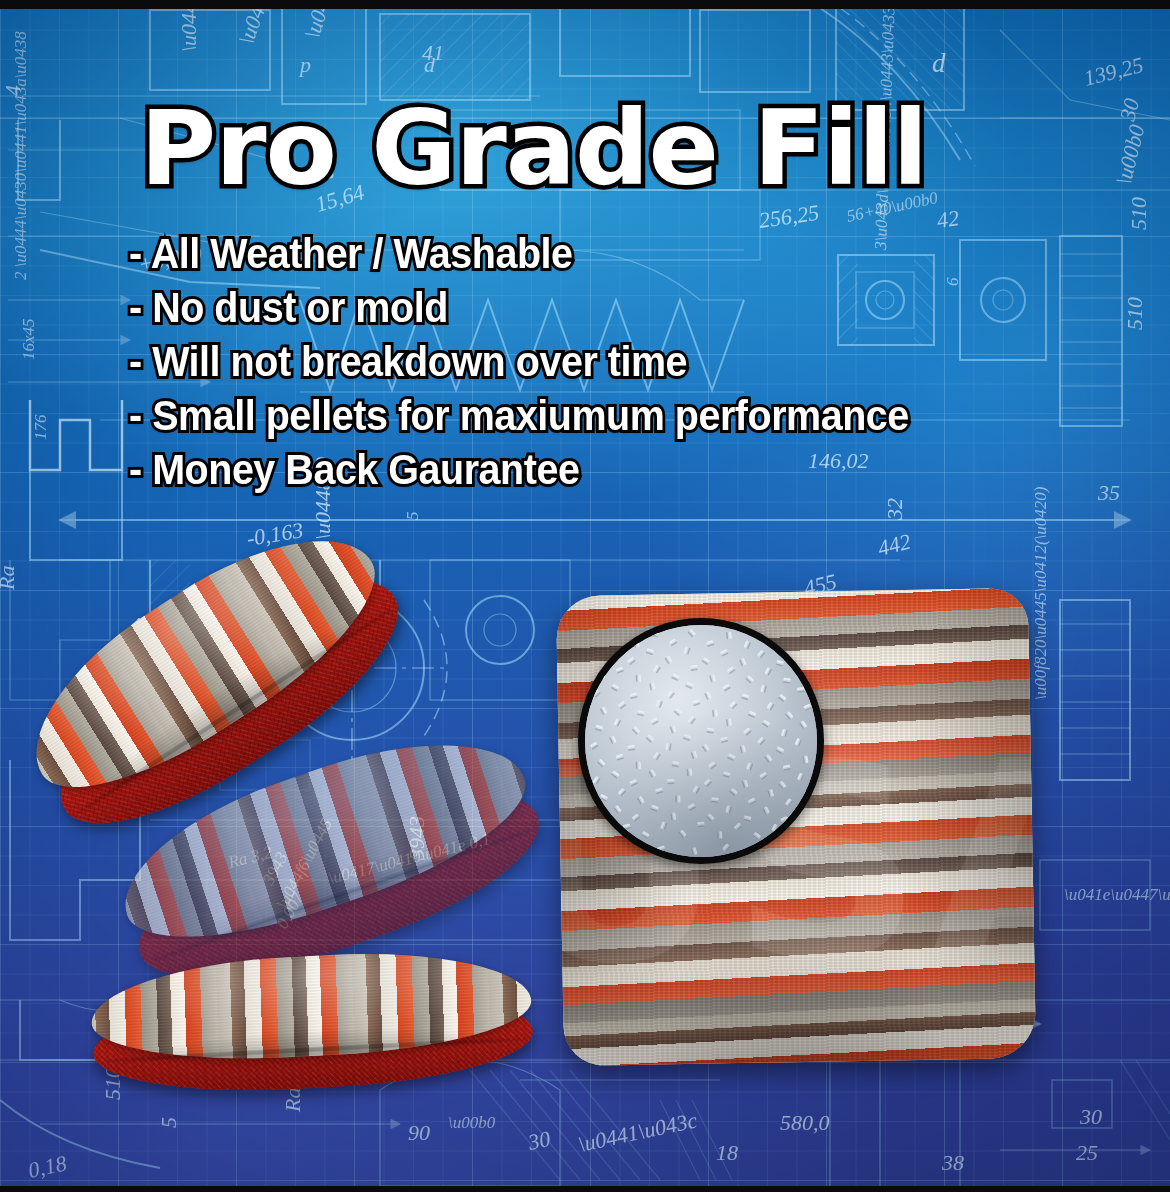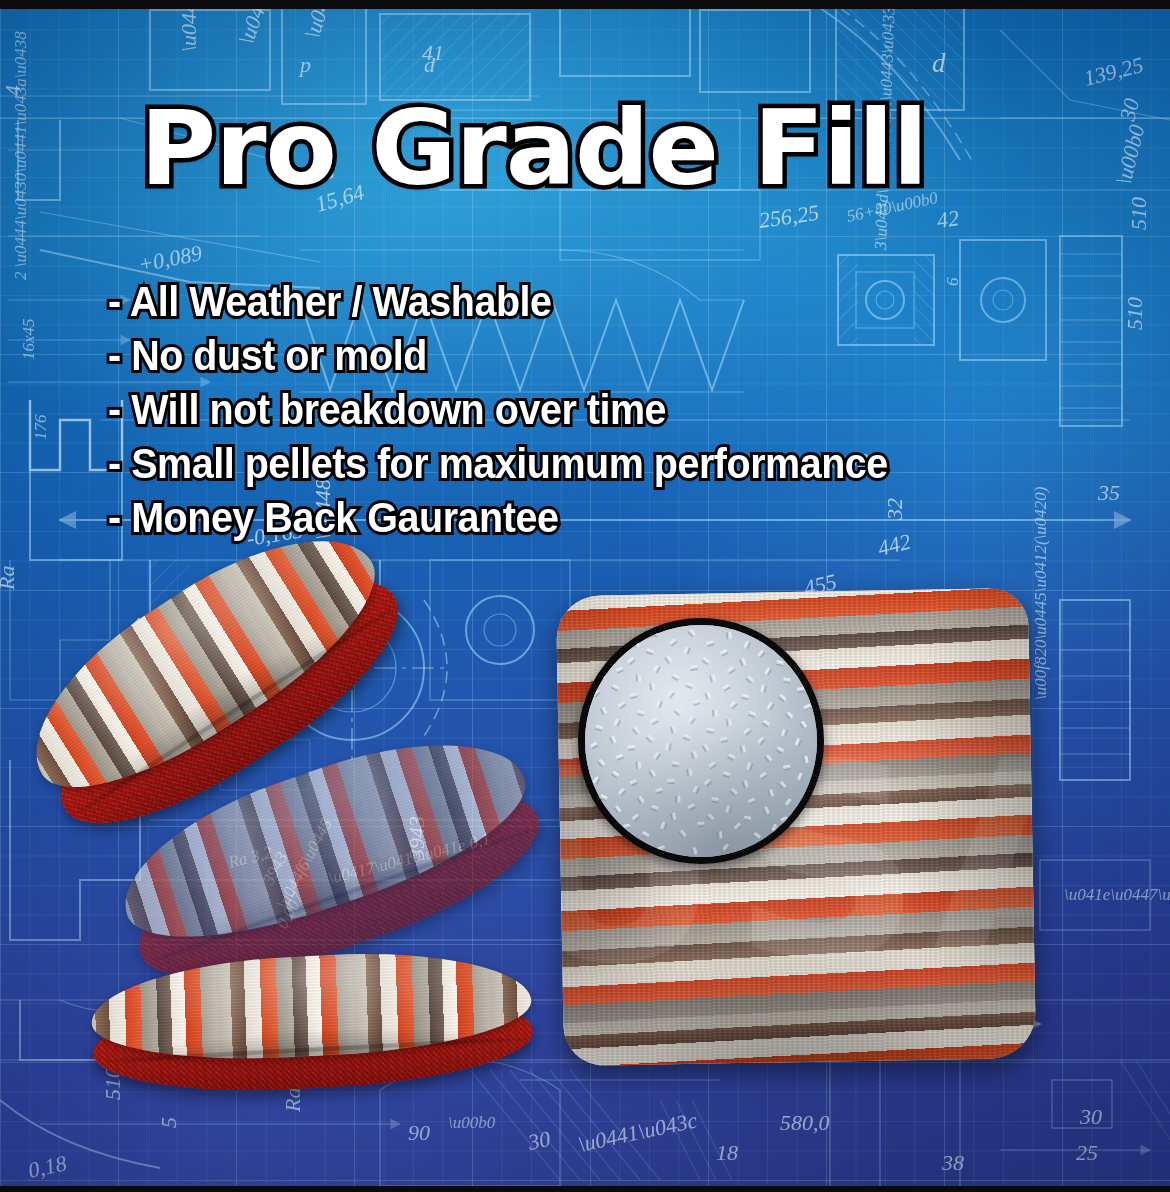--- a/index.html
+++ b/index.html
@@ -70,23 +70,22 @@
     white-space:nowrap;
     line-height:1;
     -webkit-text-stroke:9px #000;
     paint-order:stroke fill;
     text-shadow:0 3px 5px rgba(0,0,0,.45);
     text-align:center;
   }
 
   .bullets{
     position:absolute;
-    left:108px;top:233px;
+    left:129px;top:233px;
     width:960px;
-    margin-top:48px;
   }
   .bullet{
     font-size:42px;
     font-weight:700;
     color:#ffffff;
     font-family:"Liberation Sans",sans-serif;
     white-space:nowrap;
     line-height:1;
     margin-bottom:12px;
     letter-spacing:-0.5px;

